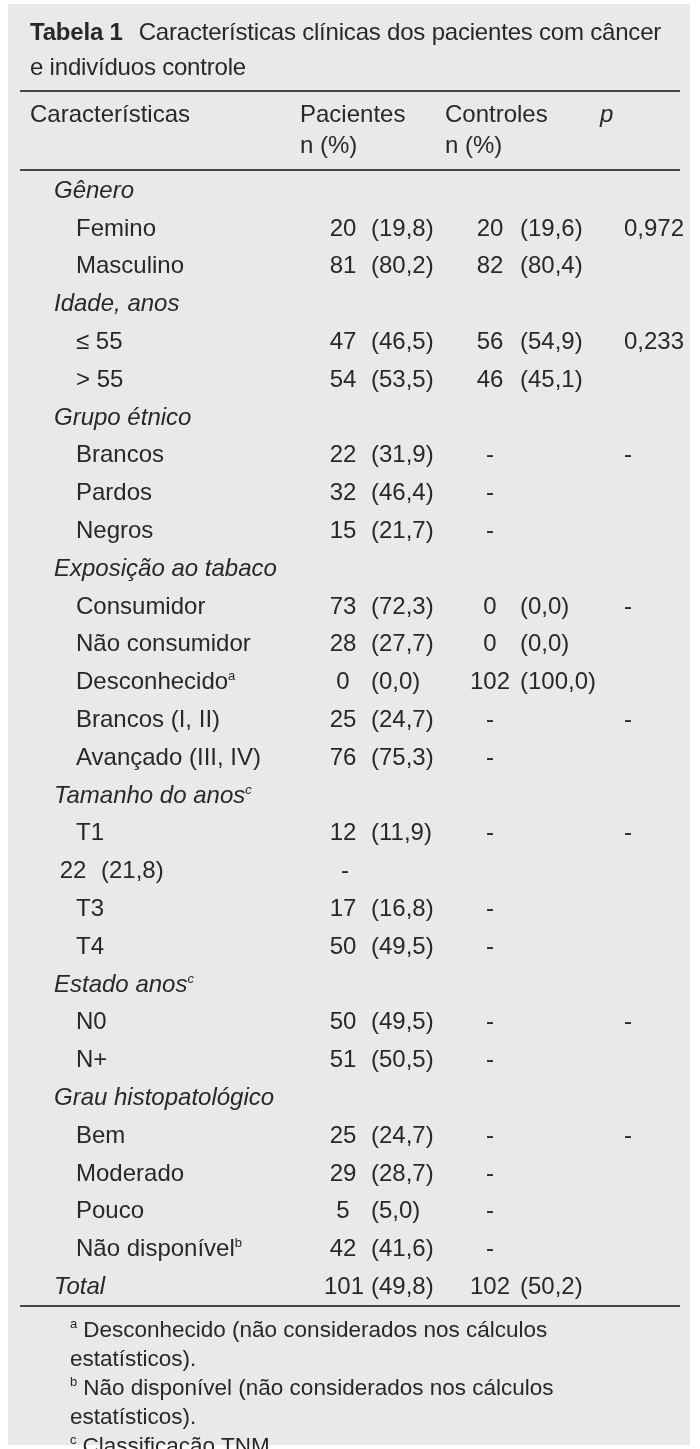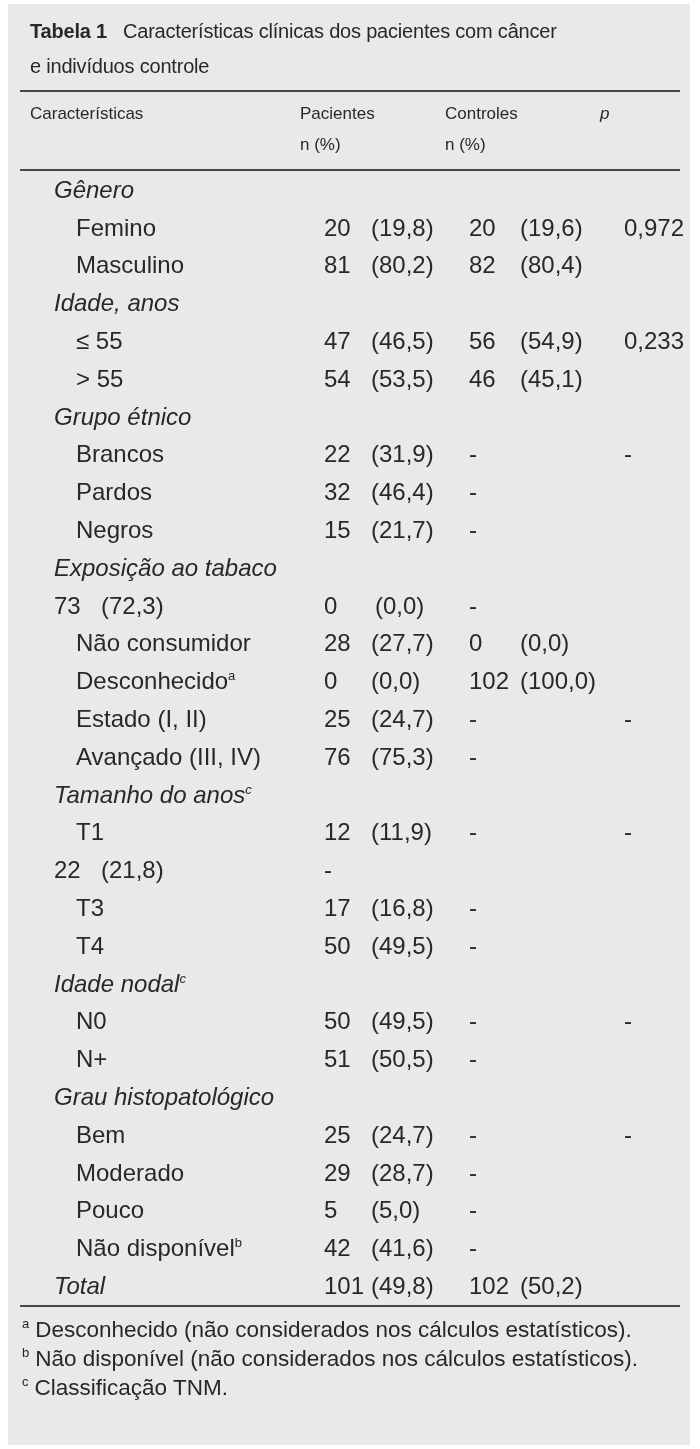--- a/index.html
+++ b/index.html
@@ -2,42 +2,42 @@
 <html><head>
 <meta charset="utf-8">
 <style>
   * { margin:0; padding:0; box-sizing:border-box; }
   html,body { width:700px; height:1449px; background:#ffffff; font-family:"Liberation Sans", sans-serif; }
   .page { position:relative; width:700px; height:1449px; background:#ffffff; overflow:hidden; }
   .panel {
     position:absolute; left:8px; top:4px; width:682px; height:1441px;
     background:#e8e9ea; color:#28282a; padding:0 12px 0 22px;
   }
-  .title { padding:10px 0 6px 0; font-size:20px; line-height:35px; letter-spacing:-0.2px; }
+  .title { padding:10px 0 6px 0; font-size:24px; line-height:35px; letter-spacing:-0.2px; }
   .title .tlabel { font-weight:bold; margin-right:16px; }
   .rule { height:0; border-top:2px solid #47474a; margin-left:-10px; margin-right:-2px; }
   .thead {
     display:grid; grid-template-columns:270px 145px 155px 1fr;
-    padding:6px 0 9px 0; font-size:17px; line-height:31px;
+    padding:6px 0 9px 0; font-size:24px; line-height:31px;
   }
   .thead .sub { line-height:31px; }
   .pheader { font-style:italic; }
   .tbody { }
   .row { display:grid; grid-template-columns:270px 145px 155px 1fr; height:37.8px; align-items:center; font-size:24px;margin-left:24px; }
   .row .labelcell { padding-left:22px; white-space:nowrap; }
   .row.section .labelcell, .row.total .labelcell { padding-left:0; font-style:italic; }
   .valcell { display:flex; white-space:nowrap; }
-  .valcell .num { display:inline-block; text-align:left; }
+  .valcell .num { display:inline-block; text-align:center; }
   .valcell.patients .num { width:38px; }
   .valcell.controls .num { width:42px; }
   .valcell .pct { margin-left:9px;text-align:center; }
   .pcell { white-space:nowrap; }
   sup { font-size:13px; line-height:0; vertical-align:super; }
   .footnotes { padding-top:8px; margin-left:-8px; font-size:22.5px; }
-  .fline { line-height:29px; }
+  .fline { line-height:29px;margin-left:48px; }
   .fline sup { font-size:13px; margin-right:6px; }
 </style>
 </head>
 <body>
 
 <div class="page">
   <div class="panel">
 
     <div class="title">
       <div><span class="tlabel">Tabela 1</span><span>Características clínicas dos pacientes com câncer</span></div>
@@ -165,20 +165,21 @@
           </div>
           <div class="pcell"></div>
         </div>
         <div class="row section">
           <div class="labelcell"><span>Exposição ao tabaco</span></div>
           <div class="valcell patients"></div>
           <div class="valcell controls"></div>
           <div class="pcell"></div>
         </div>
         <div class="row item">
+          <div class="labelcell"><span>Consumidor</span></div>
           <div class="valcell patients">
             <span class="num">73</span>
             <span class="pct">(72,3)</span>
           </div>
           <div class="valcell controls">
             <span class="num">0</span>
             <span class="pct">(0,0)</span>
           </div>
           <div class="pcell">-</div>
         </div>
@@ -200,21 +201,21 @@
             <span class="num">0</span>
             <span class="pct">(0,0)</span>
           </div>
           <div class="valcell controls">
             <span class="num">102</span>
             <span class="pct">(100,0)</span>
           </div>
           <div class="pcell"></div>
         </div>
         <div class="row item">
-          <div class="labelcell"><span>Estado (I, II)</span></div>
+          <div class="labelcell"><span>Brancos (I, II)</span></div>
           <div class="valcell patients">
             <span class="num">25</span>
             <span class="pct">(24,7)</span>
           </div>
           <div class="valcell controls">
             <span class="num">-</span>
           </div>
           <div class="pcell">-</div>
         </div>
         <div class="row item">
@@ -271,21 +272,21 @@
           <div class="valcell patients">
             <span class="num">50</span>
             <span class="pct">(49,5)</span>
           </div>
           <div class="valcell controls">
             <span class="num">-</span>
           </div>
           <div class="pcell"></div>
         </div>
         <div class="row section">
-          <div class="labelcell"><span>Idade nodal</span><sup>c</sup></div>
+          <div class="labelcell"><span>Estado anos</span><sup>c</sup></div>
           <div class="valcell patients"></div>
           <div class="valcell controls"></div>
           <div class="pcell"></div>
         </div>
         <div class="row item">
           <div class="labelcell"><span>N0</span></div>
           <div class="valcell patients">
             <span class="num">50</span>
             <span class="pct">(49,5)</span>
           </div>

